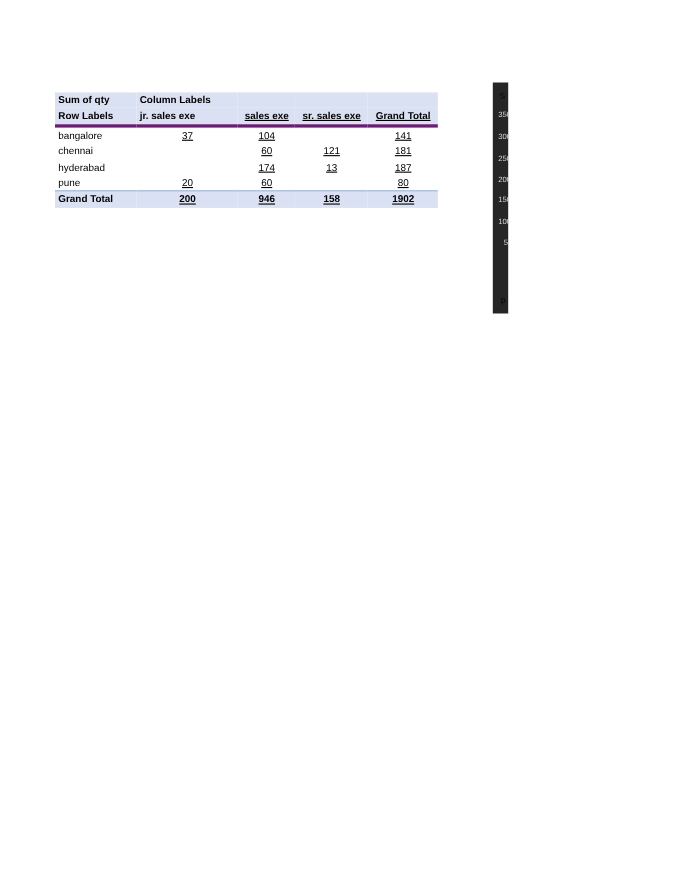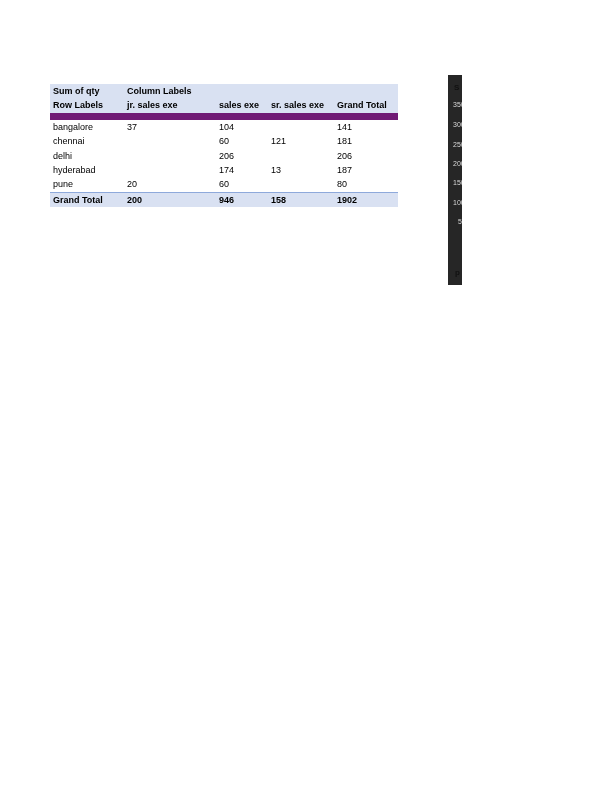--- a/index.html
+++ b/index.html
@@ -27,28 +27,28 @@
     .pivot td {
       padding: 0 2px 0 3px;
       white-space: nowrap;
       height: 14.4px;
     }
     .pivot .hdr td {
       background: #d9e1f2;
       font-weight: bold;
     }
     .pivot .hdr2 td {
-      border-bottom: 7px solid #701a75;
+      border-bottom: 3px solid #701a75;
     }
     .pivot .total td {
       background: #d9e1f2;
       font-weight: bold;
       border-top: 1px solid #8ea9db;
     }
-    .pivot td.num { text-align: left; }
+    .pivot td.num { text-align: center; text-decoration: underline; }
     .pivot col.c0 { width: 74px; }
     .pivot col.c1 { width: 92px; }
     .pivot col.c2 { width: 52px; }
     .pivot col.c3 { width: 66px; }
     .pivot col.c4 { width: 64px; }
 
     .chart-panel {
       position: absolute;
       left: 448px;
       top: 75px;
@@ -116,27 +116,20 @@
       <td class="num">141</td>
     </tr>
     <tr>
       <td>chennai</td>
       <td class="num"></td>
       <td class="num">60</td>
       <td class="num">121</td>
       <td class="num">181</td>
     </tr>
     <tr>
-      <td>delhi</td>
-      <td class="num"></td>
-      <td class="num">206</td>
-      <td class="num"></td>
-      <td class="num">206</td>
-    </tr>
-    <tr>
       <td>hyderabad</td>
       <td class="num"></td>
       <td class="num">174</td>
       <td class="num">13</td>
       <td class="num">187</td>
     </tr>
     <tr>
       <td>pune</td>
       <td class="num">20</td>
       <td class="num">60</td>

